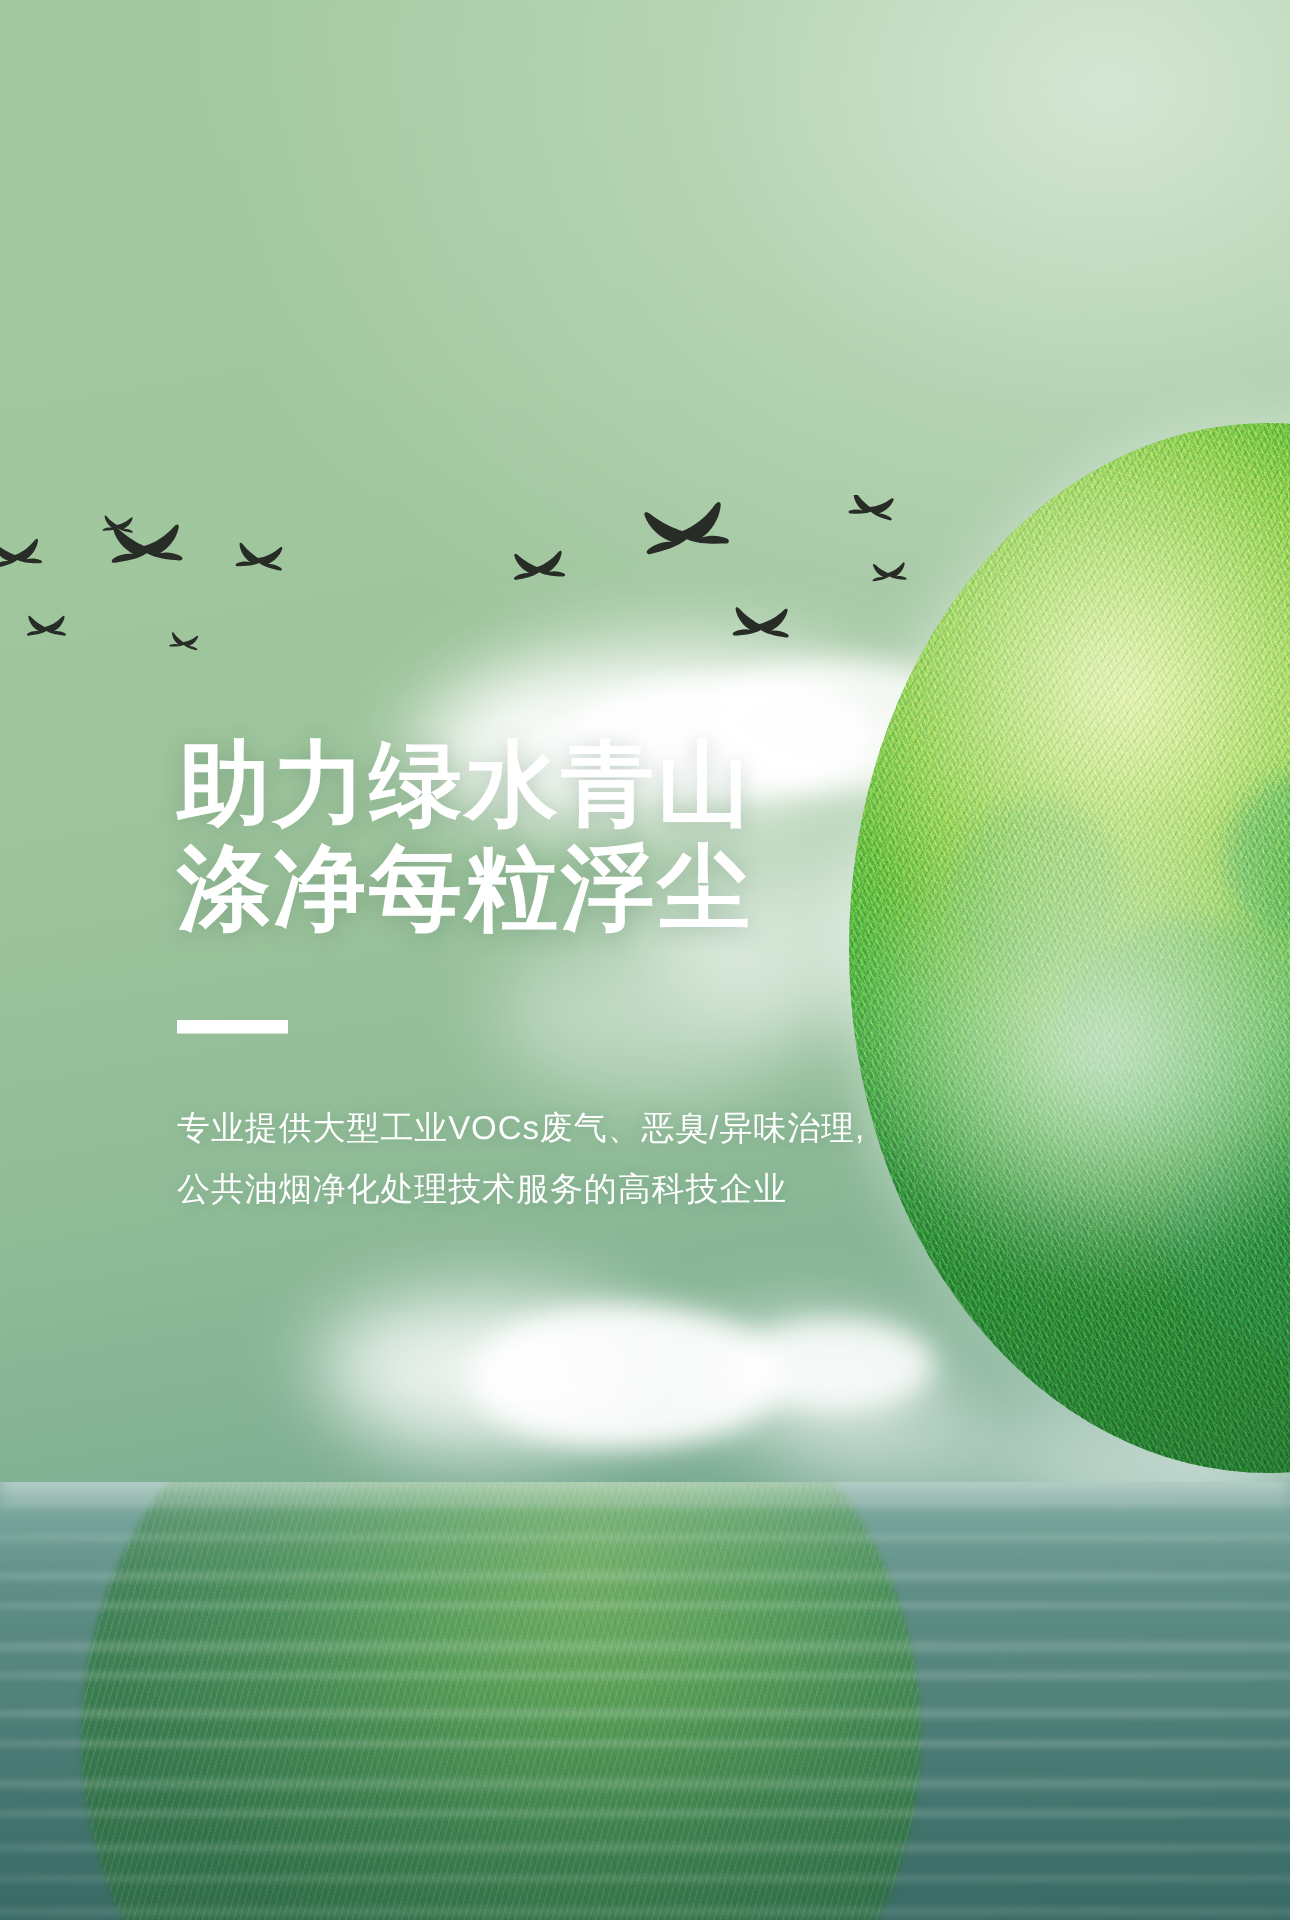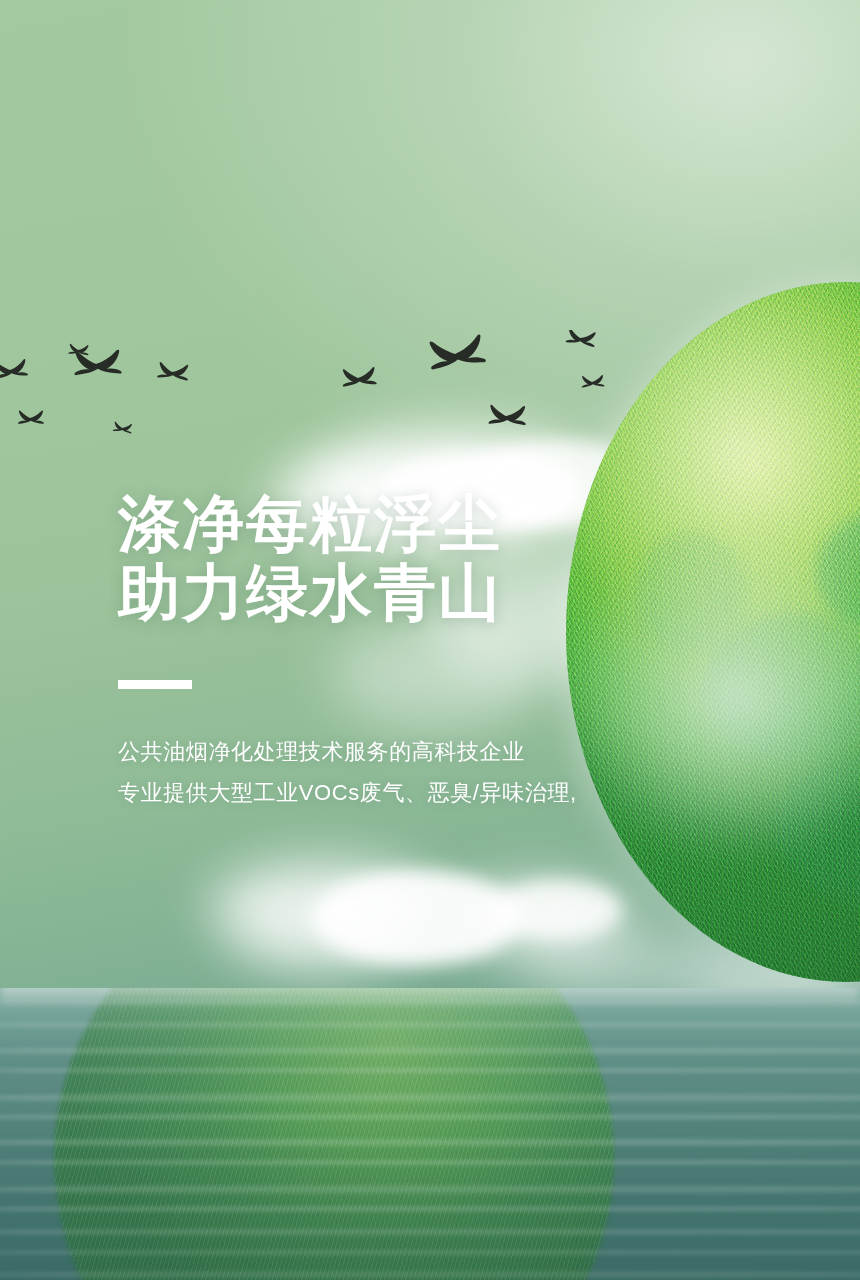--- a/index.html
+++ b/index.html
@@ -233,27 +233,27 @@
         </div>
       <div class="globe-grass"></div>
       <div class="globe-grass2"></div>
       <div class="globe-shade"></div>
     </div>
     <div class="globe-mist"></div>
   </div>
 
   <div class="content">
     <h1 class="headline">
+      <span class="line">助力绿水青山</span>
       <span class="line">涤净每粒浮尘</span>
-      <span class="line">助力绿水青山</span>
     </h1>
     <div class="divider"></div>
     <p class="subtitle">
+      <span class="line">专业提供大型工业VOCs废气、恶臭/异味治理,</span>
       <span class="line">公共油烟净化处理技术服务的高科技企业</span>
-      <span class="line">专业提供大型工业VOCs废气、恶臭/异味治理,</span>
     </p>
   </div>
 
   <div class="water">
     <div class="water-reflect"></div>
     <div class="water-reflect-grass"></div>
     <div id="ripples-layer">
         <div class="ripple" style="top: 10px; height: 8px; opacity: 0.3;"></div>
         <div class="ripple" style="top: 34px; height: 6px; opacity: 0.45;"></div>
         <div class="ripple" style="top: 58px; height: 10px; opacity: 0.38;"></div>

